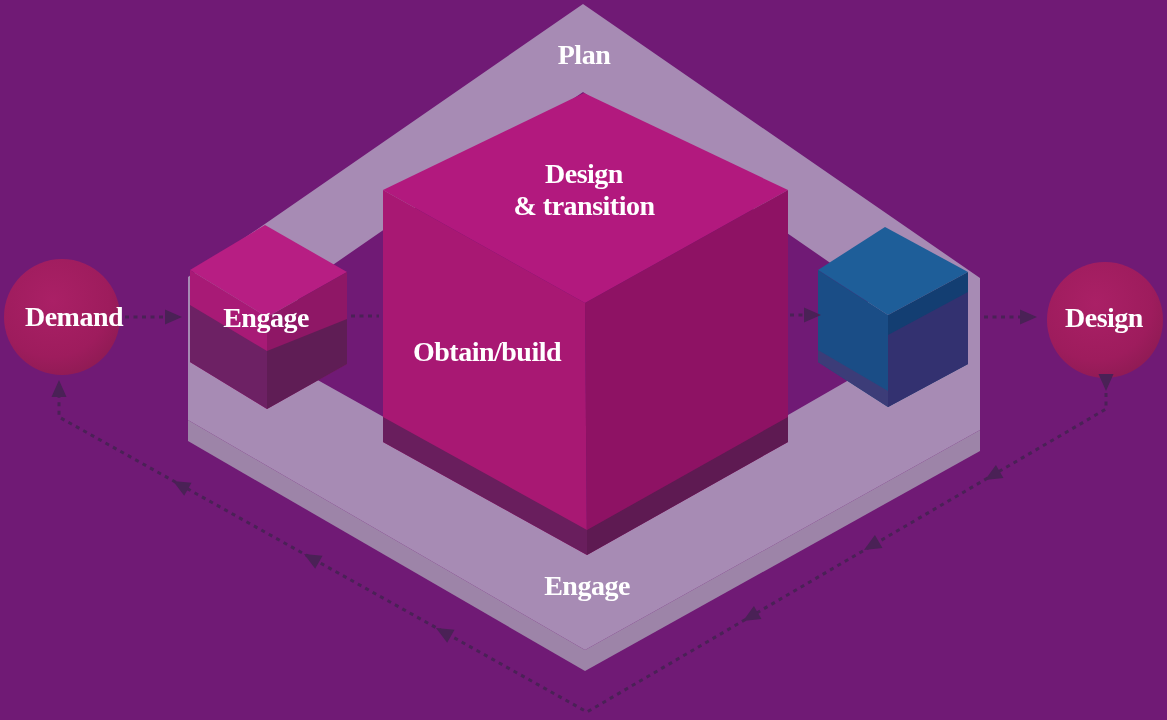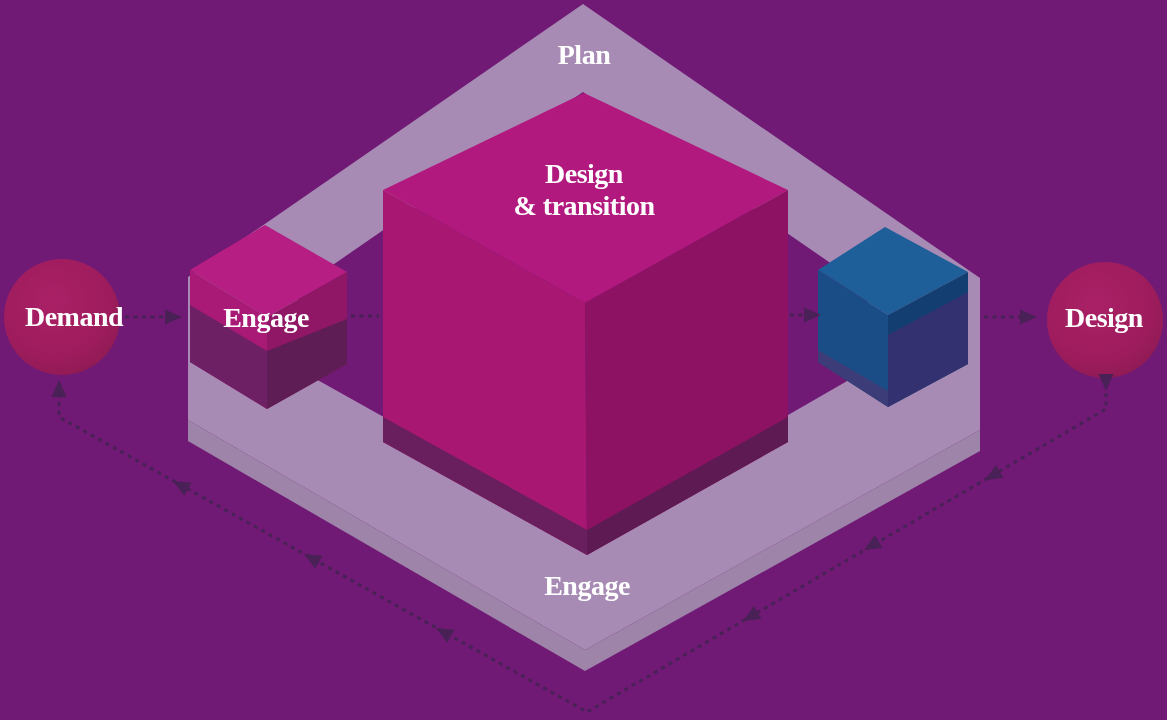--- a/index.html
+++ b/index.html
@@ -79,15 +79,16 @@
       </g>
     </g>
   </svg>
 
   <div class="lbl" style="left:584px;top:55px;">Plan</div>
   <div class="lbl" style="left:587px;top:586px;">Engage</div>
   <div class="lbl" style="left:62px;top:317px;margin-left:12px;">Demand</div>
   <div class="lbl" style="left:266px;top:318px;">Engage</div>
   <div class="lbl" style="left:584px;top:190px;">Design
 &amp; transition</div>
+  <div class="lbl" style="left:487px;top:352px;">Obtain/build</div>
   <div class="lbl" style="left:1104px;top:318px;">Design</div>
 
 </div>
 
 </body></html>

